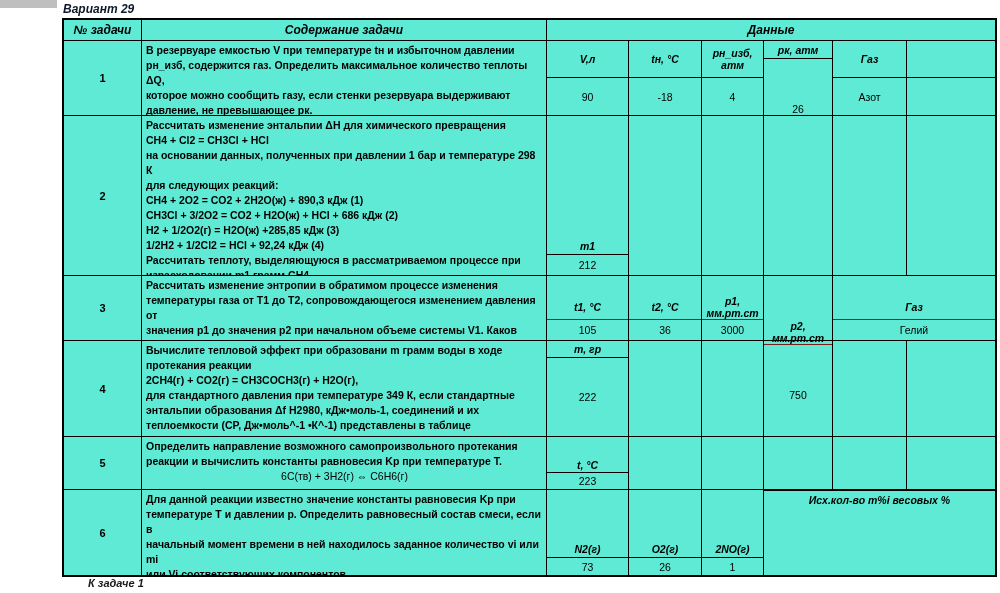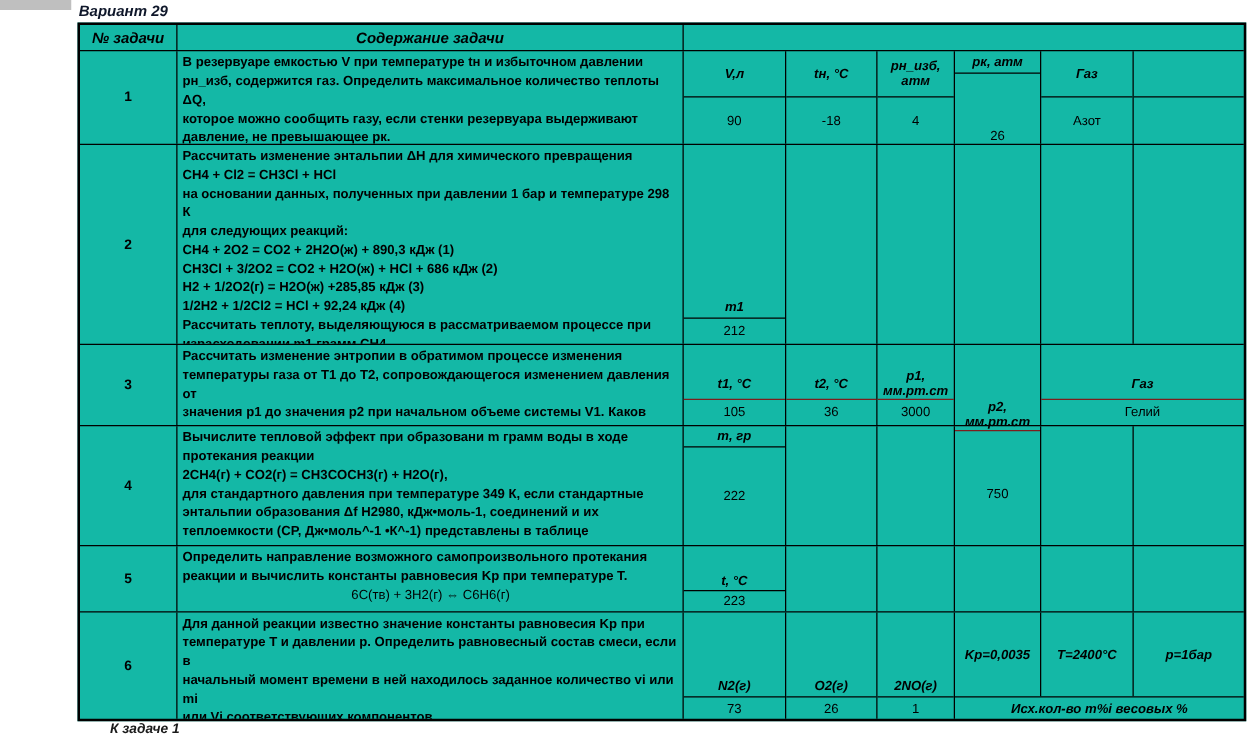--- a/index.html
+++ b/index.html
@@ -1,20 +1,20 @@
 <!DOCTYPE html>
 <html><head>
 <meta charset="utf-8">
 <style>
   * { box-sizing: border-box; margin: 0; padding: 0; }
   body { background: #ffffff; font-family: "Liberation Sans", sans-serif; color: #000; }
   .page { position: relative; width: 1000px; height: 593px; background: #fff; overflow: hidden; }
   .corner-strip { position: absolute; left: 0; top: 0; width: 57px; height: 8px; background: #bfbfbf; }
   .variant-title { position: absolute; left: 63px; top: 2px; font-size: 12px; font-weight: bold; font-style: italic; color: #0f172a; }
-  .tbl { position: absolute; left: 62px; top: 18px; width: 935px; border: 2px solid #000; background: #14b8a6; }
+  .tbl { position: absolute; left: 62px; top: 18px; width: 935px; border: 2px solid #000; background: #5eead4; }
   .row { display: flex; border-top: 1px solid #000; }
   .row.header { border-top: none; height: 20px; }
   .row-r1 { height: 75px; }
   .row-r2 { height: 160px; }
   .row-r3 { height: 65px; }
   .row-r4 { height: 96px; }
   .row-r5 { height: 53px; }
   .row-r6 { height: 86px; }
   .num-cell { width: 78px; border-right: 1px solid #000; display: flex; align-items: center; justify-content: center; font-weight: bold; font-size: 11px; }
   .content-cell { width: 405px; border-right: 1px solid #000; padding: 2px 3px 1px 4px; font-size: 10.5px; line-height: 15px; overflow: hidden; }
@@ -53,20 +53,21 @@
 
 <div class="page">
   <div class="corner-strip"></div>
   <div class="variant-title">Вариант 29</div>
 
   <div class="tbl">
 
     <div class="row header">
       <div class="num-cell hdr">№ задачи</div>
       <div class="content-cell hdr">Содержание задачи</div>
+      <div class="hdr-data">Данные</div>
     </div>
 
     <div class="row row-r1">
       <div class="num-cell">1</div>
       <div class="content-cell">
         <div class="task-text">В резервуаре емкостью V при температуре tн и избыточном давлении
 рн_изб, содержится газ. Определить максимальное количество теплоты ΔQ,
 которое можно сообщить газу, если стенки резервуара выдерживают
 давление, не превышающее рк.</div>
       </div>
@@ -229,25 +230,20 @@
           <div class="sp"></div>
           <div class="dlabel">O2(г)</div>
           <div class="dvalue">26</div>
         </div>
         <div class="dcol wc abc">
           <div class="sp"></div>
           <div class="dlabel">2NO(г)</div>
           <div class="dvalue">1</div>
         </div>
         <div class="def">
-          <div class="params-row">
-            <div class="param-cell pd">Kp=0,0035</div>
-            <div class="param-cell pe">T=2400°C</div>
-            <div class="param-cell pf">p=1бар</div>
-          </div>
           <div class="note-cell">Исх.кол-во m%i весовых %</div>
         </div>
       </div>
     </div>
 
   </div>
 
   <div class="footer-note">К задаче 1</div>
 </div>
 

